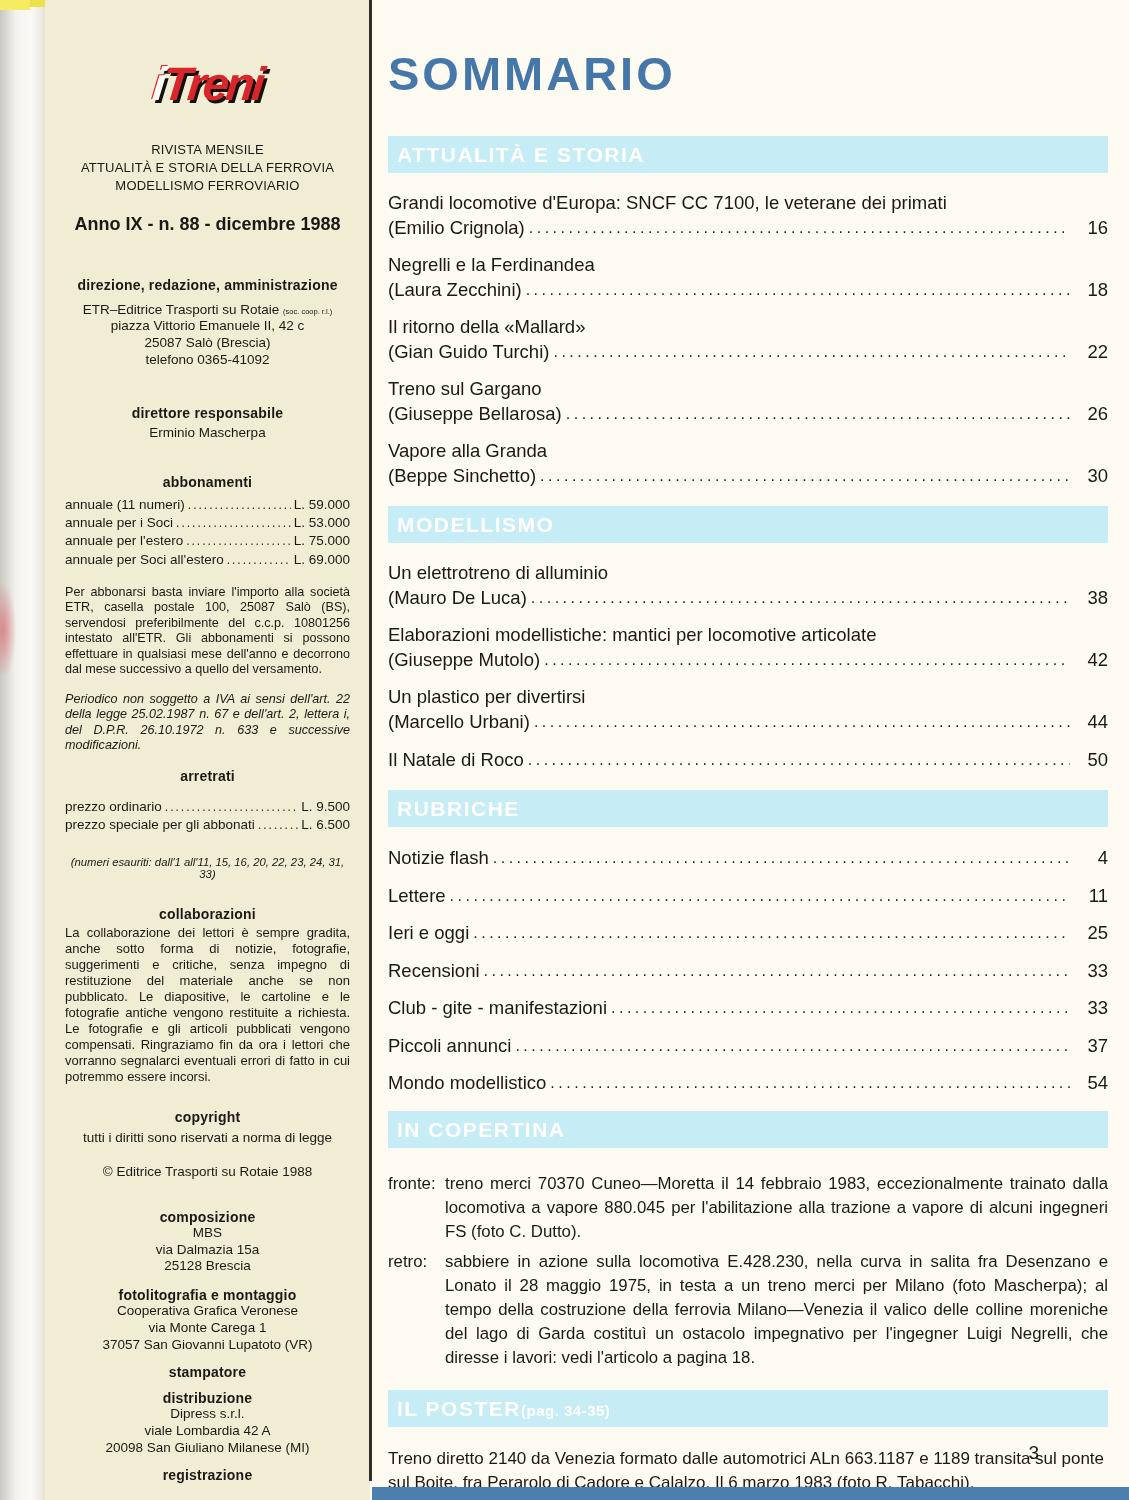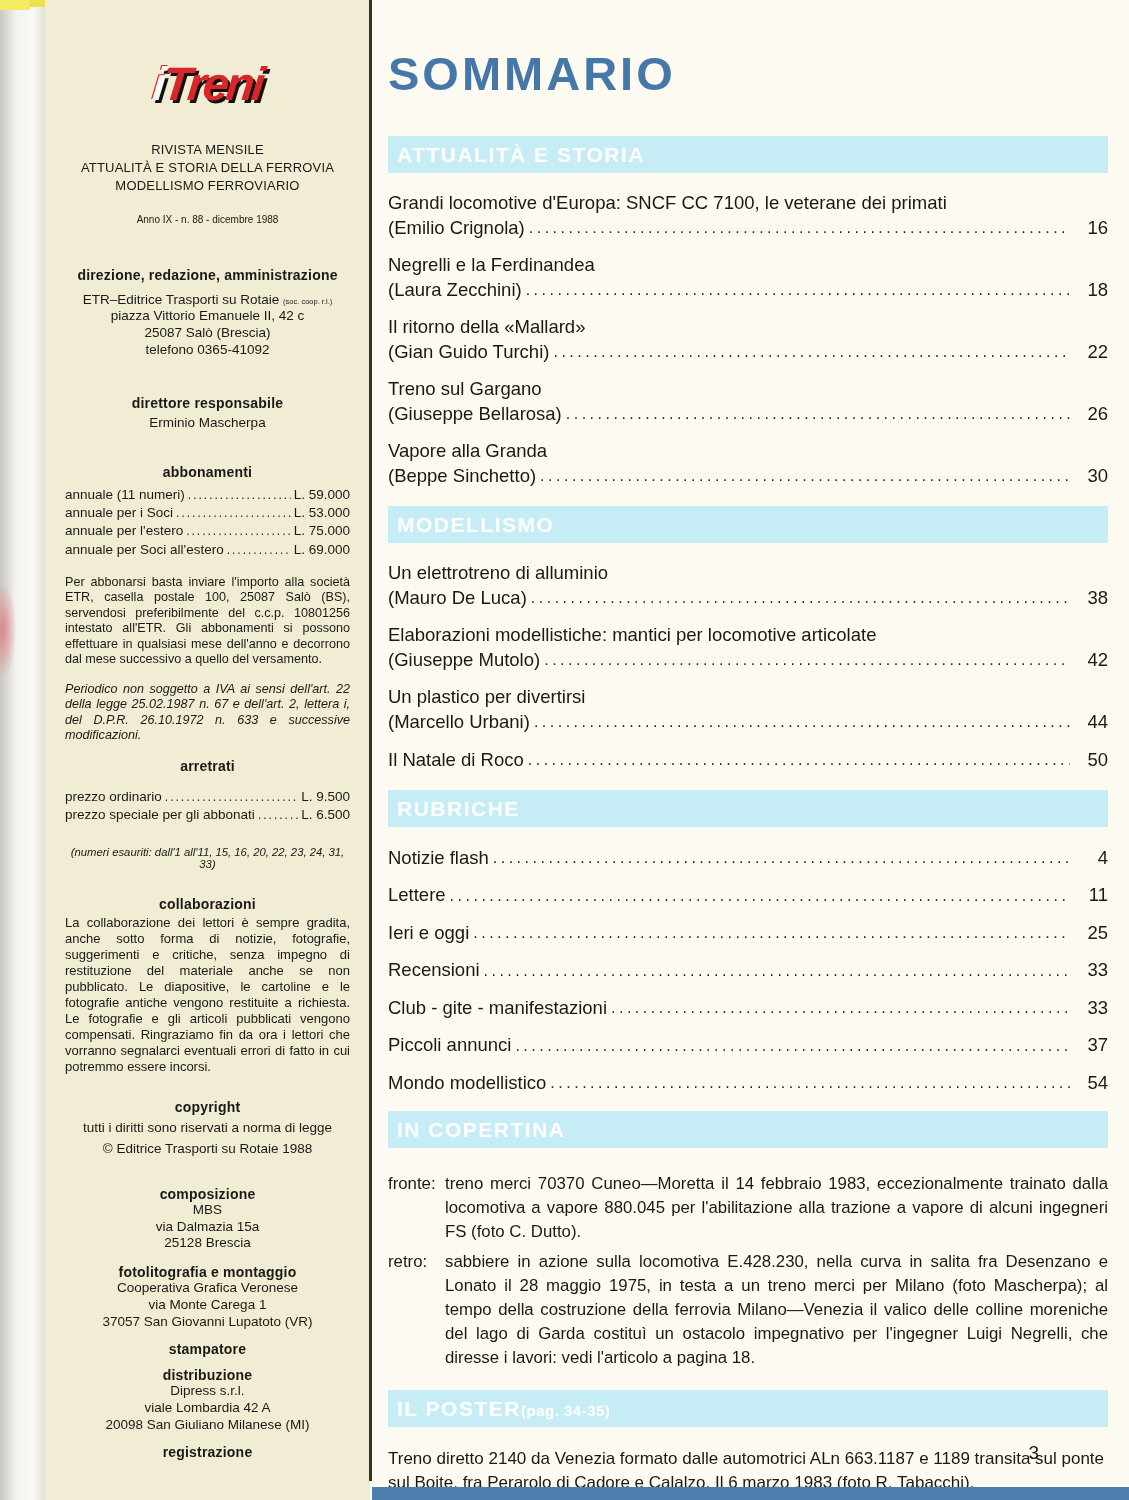--- a/index.html
+++ b/index.html
@@ -25,42 +25,42 @@
   .right-col{position:absolute;left:372px;top:0;width:820px;height:1500px;
     box-sizing:border-box;padding:0 84px 0 16px;background:#fcfaf1;}
   .bottom-bar{position:absolute;left:372px;bottom:0;width:757px;height:13px;background:#4c7eae;}
 
   
   .logo{margin-top:60px;font-style:italic;font-weight:bold;font-size:47px;
     letter-spacing:-3px;line-height:1;transform:skewX(-6deg);}
   .logo .li{color:#fdfdf8;text-shadow:3px 3px 0 #14110d,-1px -1px 0 #d9262a;}
   .logo .lrest{color:#d9262a;text-shadow:3px 3px 0 #14110d;}
   .masthead{margin-top:34px;font-size:13px;line-height:1.4;letter-spacing:.2px;}
-  .issue{margin-top:18px;font-size:10px;}
+  .issue{margin-top:18px;font-size:18px;font-weight:bold;}
   .sec-hdr{font-weight:bold;font-size:14px;letter-spacing:.2px;}
   .addr{font-size:13.5px;line-height:1.25;}
   .tiny-sup{font-size:7.5px;letter-spacing:0;}
   .price-table{margin-top:6px;font-size:13.5px;text-align:left;}
   .price-row{display:flex;align-items:center;line-height:1.35;}
   .price-row .leader{flex:1;overflow:hidden;white-space:nowrap;margin:0 3px;color:#2a2722;}
   .price-row .leader::after{content:"......................................................";letter-spacing:2px;font-size:12px;}
   .just{font-size:12.6px;line-height:1.23;text-align:justify;}
   .ital{font-style:italic;}
   .small-note{font-size:11.3px;font-style:italic;}
 
   
   .sommario-title{margin-top:46px;font-size:47px;font-weight:bold;letter-spacing:3px;color:#4677a9;}
   .band{height:37px;line-height:37px;background:#c6ecf5;color:#ffffff;
     font-weight:bold;font-size:21px;letter-spacing:1.5px;padding-left:9px;
     white-space:nowrap;overflow:hidden;}
   .band .band-suffix{font-size:15px;font-weight:bold;letter-spacing:.5px;}
   .toc{margin-top:18px;}
   .entry{margin-bottom:13px;}
   .entry .t{font-size:18.5px;line-height:24px;}
-  .row{display:flex;align-items:center;font-size:18.5px;line-height:24px;}
+  .row{display:flex;align-items:flex-end;font-size:18.5px;line-height:24px;}
   .row .leader{flex:1;overflow:hidden;white-space:nowrap;margin:0 4px;color:#211e19;}
   .row .leader::after{content:"..........................................................................................................................";
     letter-spacing:3.5px;font-size:16px;}
   .row .pg{width:34px;text-align:right;font-size:18.5px;}
   .toc-single .row{margin-bottom:12.5px;}
   .cover{margin-top:24px;font-size:16.8px;line-height:24px;}
   .cover-item{display:flex;margin-bottom:2px;}
   .cover-item .lbl{width:57px;flex:none;}
   .cover-item .txt{flex:1;text-align:justify;}
   .poster-text{margin-top:20px;font-size:17px;line-height:24px;}
@@ -138,21 +138,21 @@
         <span>L. 6.500</span>
       </div>
   </div>
   <div class="small-note" style="margin-top:22px">(numeri esauriti: dall'1 all'11, 15, 16,  20, 22, 23, 24, 31, 33)</div>
 
   <div class="sec-hdr" style="margin-top:26px">collaborazioni</div>
   <div class="just" style="margin-top:3px;font-size:13px">La collaborazione dei lettori è sempre gradita, anche sotto forma di notizie, fotografie, suggerimenti e critiche, senza impegno di restituzione del materiale anche se non pubblicato. Le diapositive, le cartoline e le fotografie antiche vengono restituite a richiesta. Le fotografie e gli articoli pubblicati vengono compensati. Ringraziamo fin da ora i lettori che vorranno segnalarci eventuali errori di fatto in cui potremmo essere incorsi.</div>
 
   <div class="sec-hdr" style="margin-top:24px">copyright</div>
   <div class="addr" style="margin-top:5px">tutti i diritti sono riservati a norma di legge</div>
-  <div class="addr" style="margin-top:4px">© Editrice Trasporti su Rotaie 1988</div>
+  <div class="addr" style="margin-top:17px">© Editrice Trasporti su Rotaie 1988</div>
 
   <div class="sec-hdr" style="margin-top:28px">composizione</div>
   <div class="addr">
     <div>MBS</div>
     <div>via Dalmazia 15a</div>
     <div>25128 Brescia</div>
   </div>
 
   <div class="sec-hdr" style="margin-top:12px">fotolitografia e montaggio</div>
   <div class="addr">

